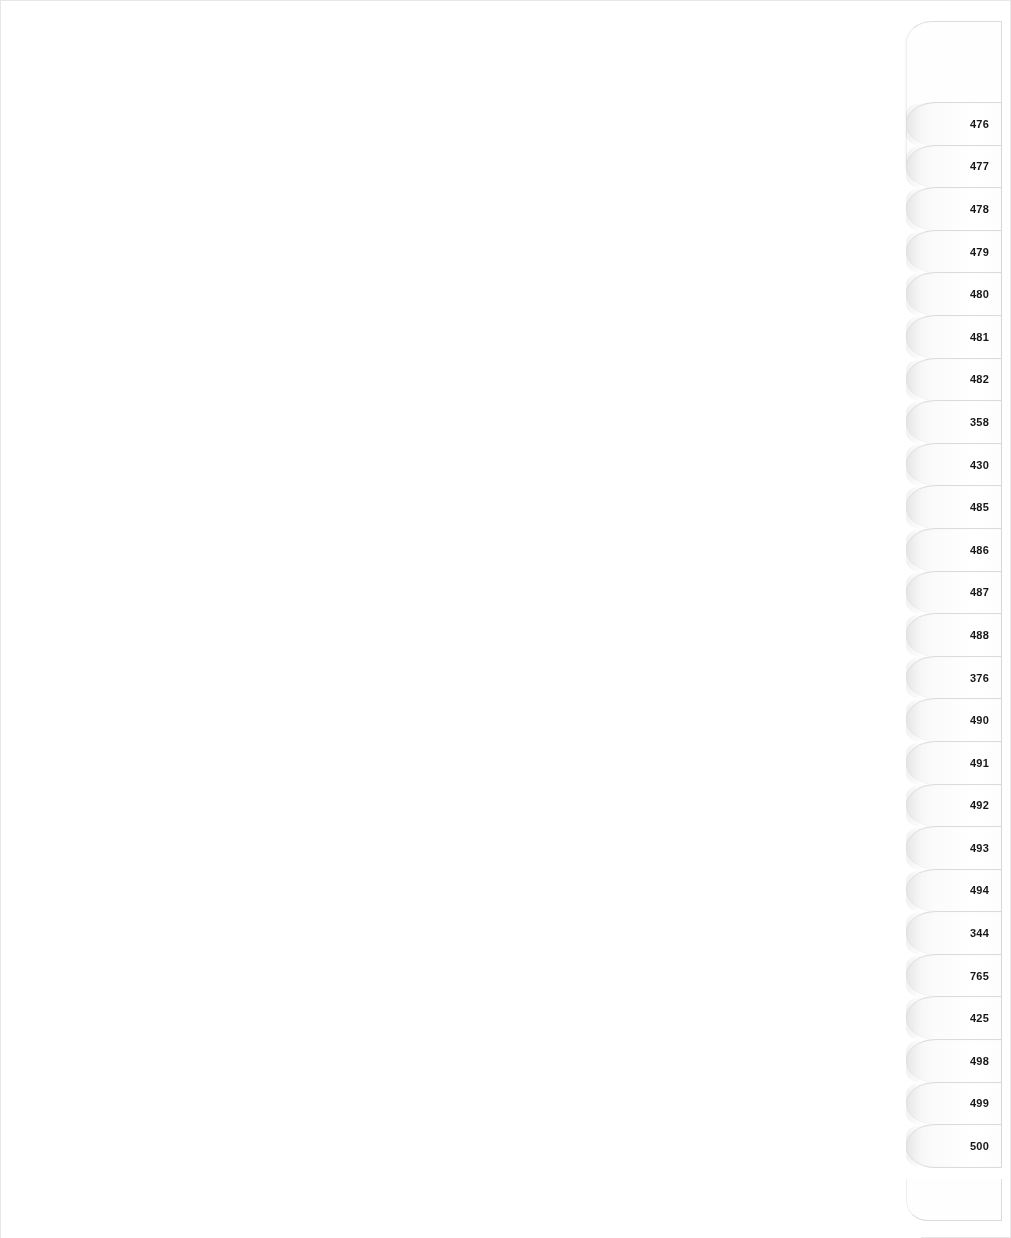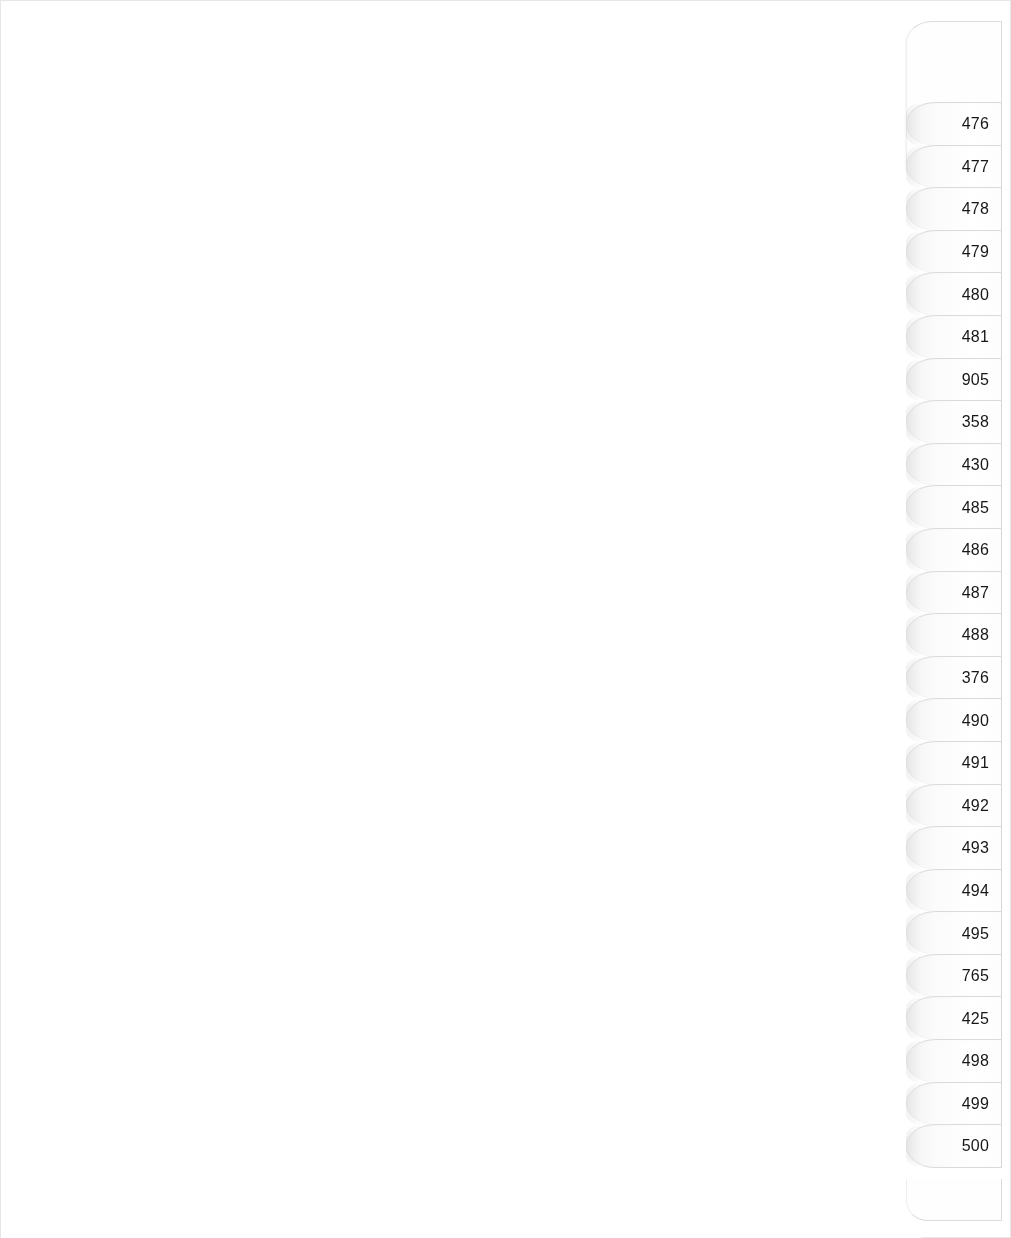--- a/index.html
+++ b/index.html
@@ -107,22 +107,22 @@
     padding-right: 12px;
     box-shadow: inset 1px 0 2px rgba(0,0,0,0.035);
   }
 
   .tab:last-child {
     border-bottom: 1px solid #dbdbdb;
   }
 
   .tab-label {
     font-family: "Liberation Sans", sans-serif;
-    font-size: 16px;
-    font-weight: normal;
+    font-size: 11px;
+    font-weight: bold;
     color: #171717;
     letter-spacing: 0.2px;
     line-height: 1;
     user-select: none;
   }
 
   
   .tab::before {
     content: "";
     position: absolute;
@@ -173,21 +173,21 @@
         <div class="tab">
             <span class="tab-label">479</span>
           </div>
         <div class="tab">
             <span class="tab-label">480</span>
           </div>
         <div class="tab">
             <span class="tab-label">481</span>
           </div>
         <div class="tab">
-            <span class="tab-label">905</span>
+            <span class="tab-label">482</span>
           </div>
         <div class="tab">
             <span class="tab-label">358</span>
           </div>
         <div class="tab">
             <span class="tab-label">430</span>
           </div>
         <div class="tab">
             <span class="tab-label">485</span>
           </div>
@@ -212,21 +212,21 @@
         <div class="tab">
             <span class="tab-label">492</span>
           </div>
         <div class="tab">
             <span class="tab-label">493</span>
           </div>
         <div class="tab">
             <span class="tab-label">494</span>
           </div>
         <div class="tab">
-            <span class="tab-label">495</span>
+            <span class="tab-label">344</span>
           </div>
         <div class="tab">
             <span class="tab-label">765</span>
           </div>
         <div class="tab">
             <span class="tab-label">425</span>
           </div>
         <div class="tab">
             <span class="tab-label">498</span>
           </div>

